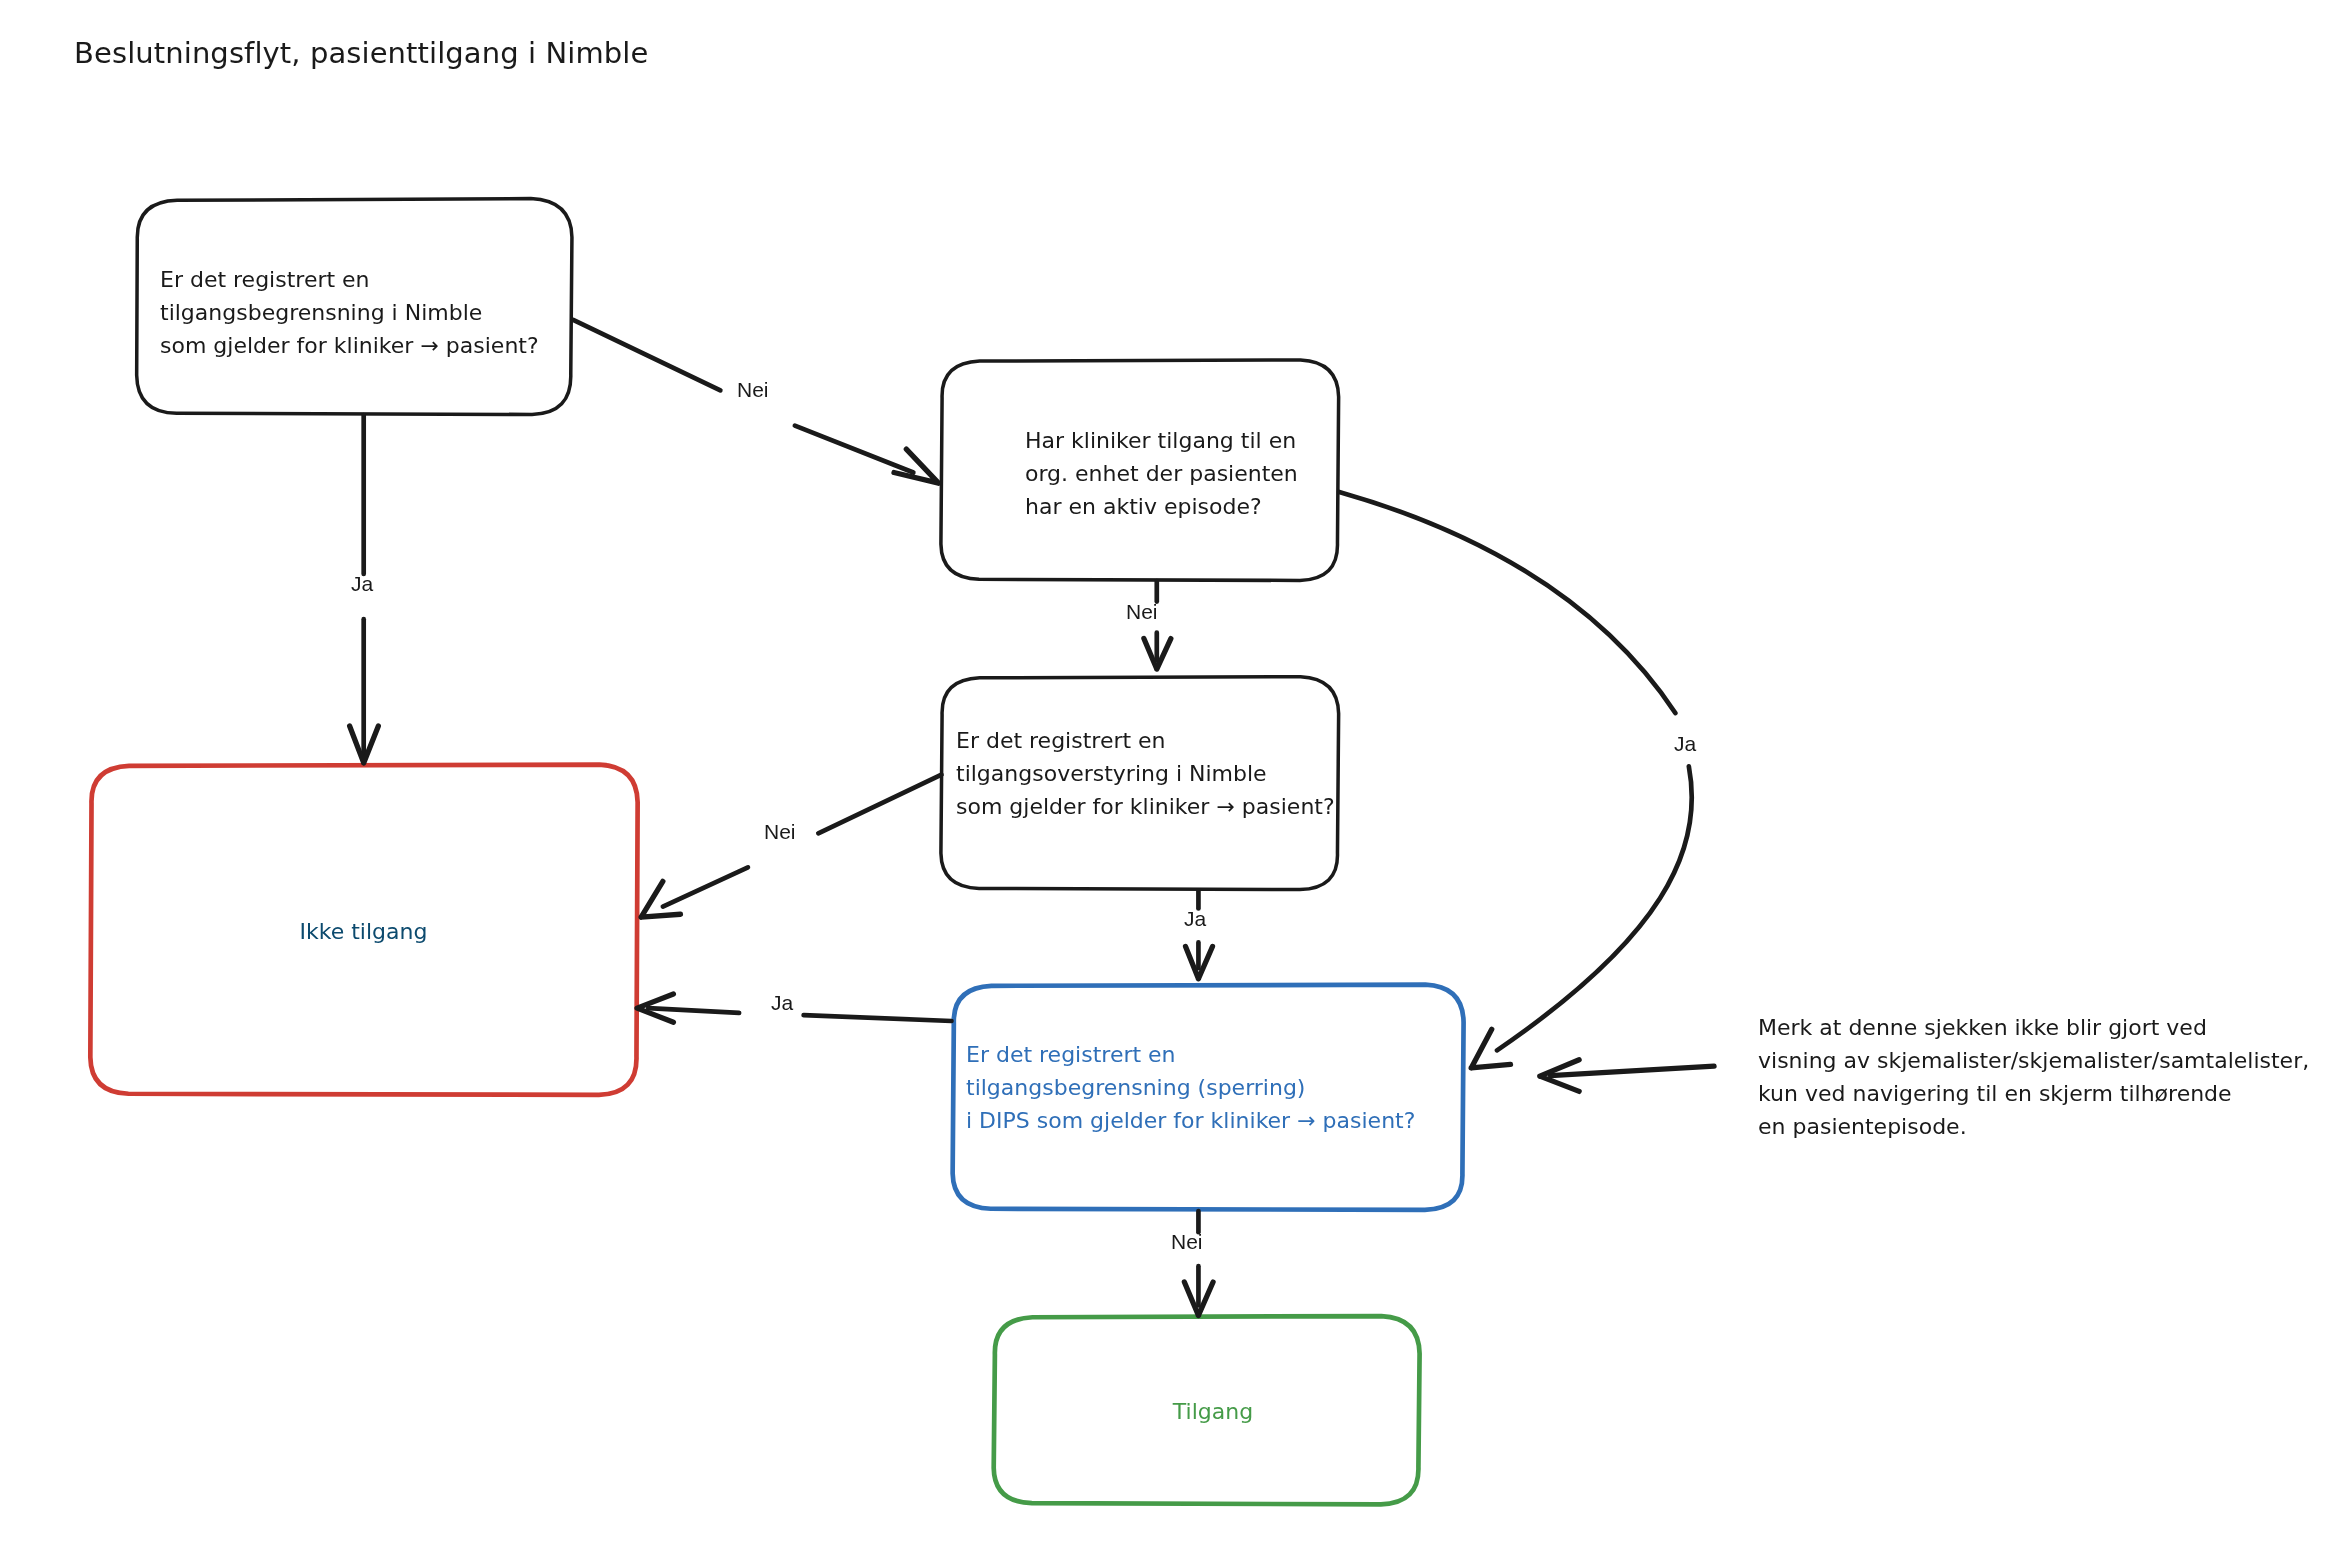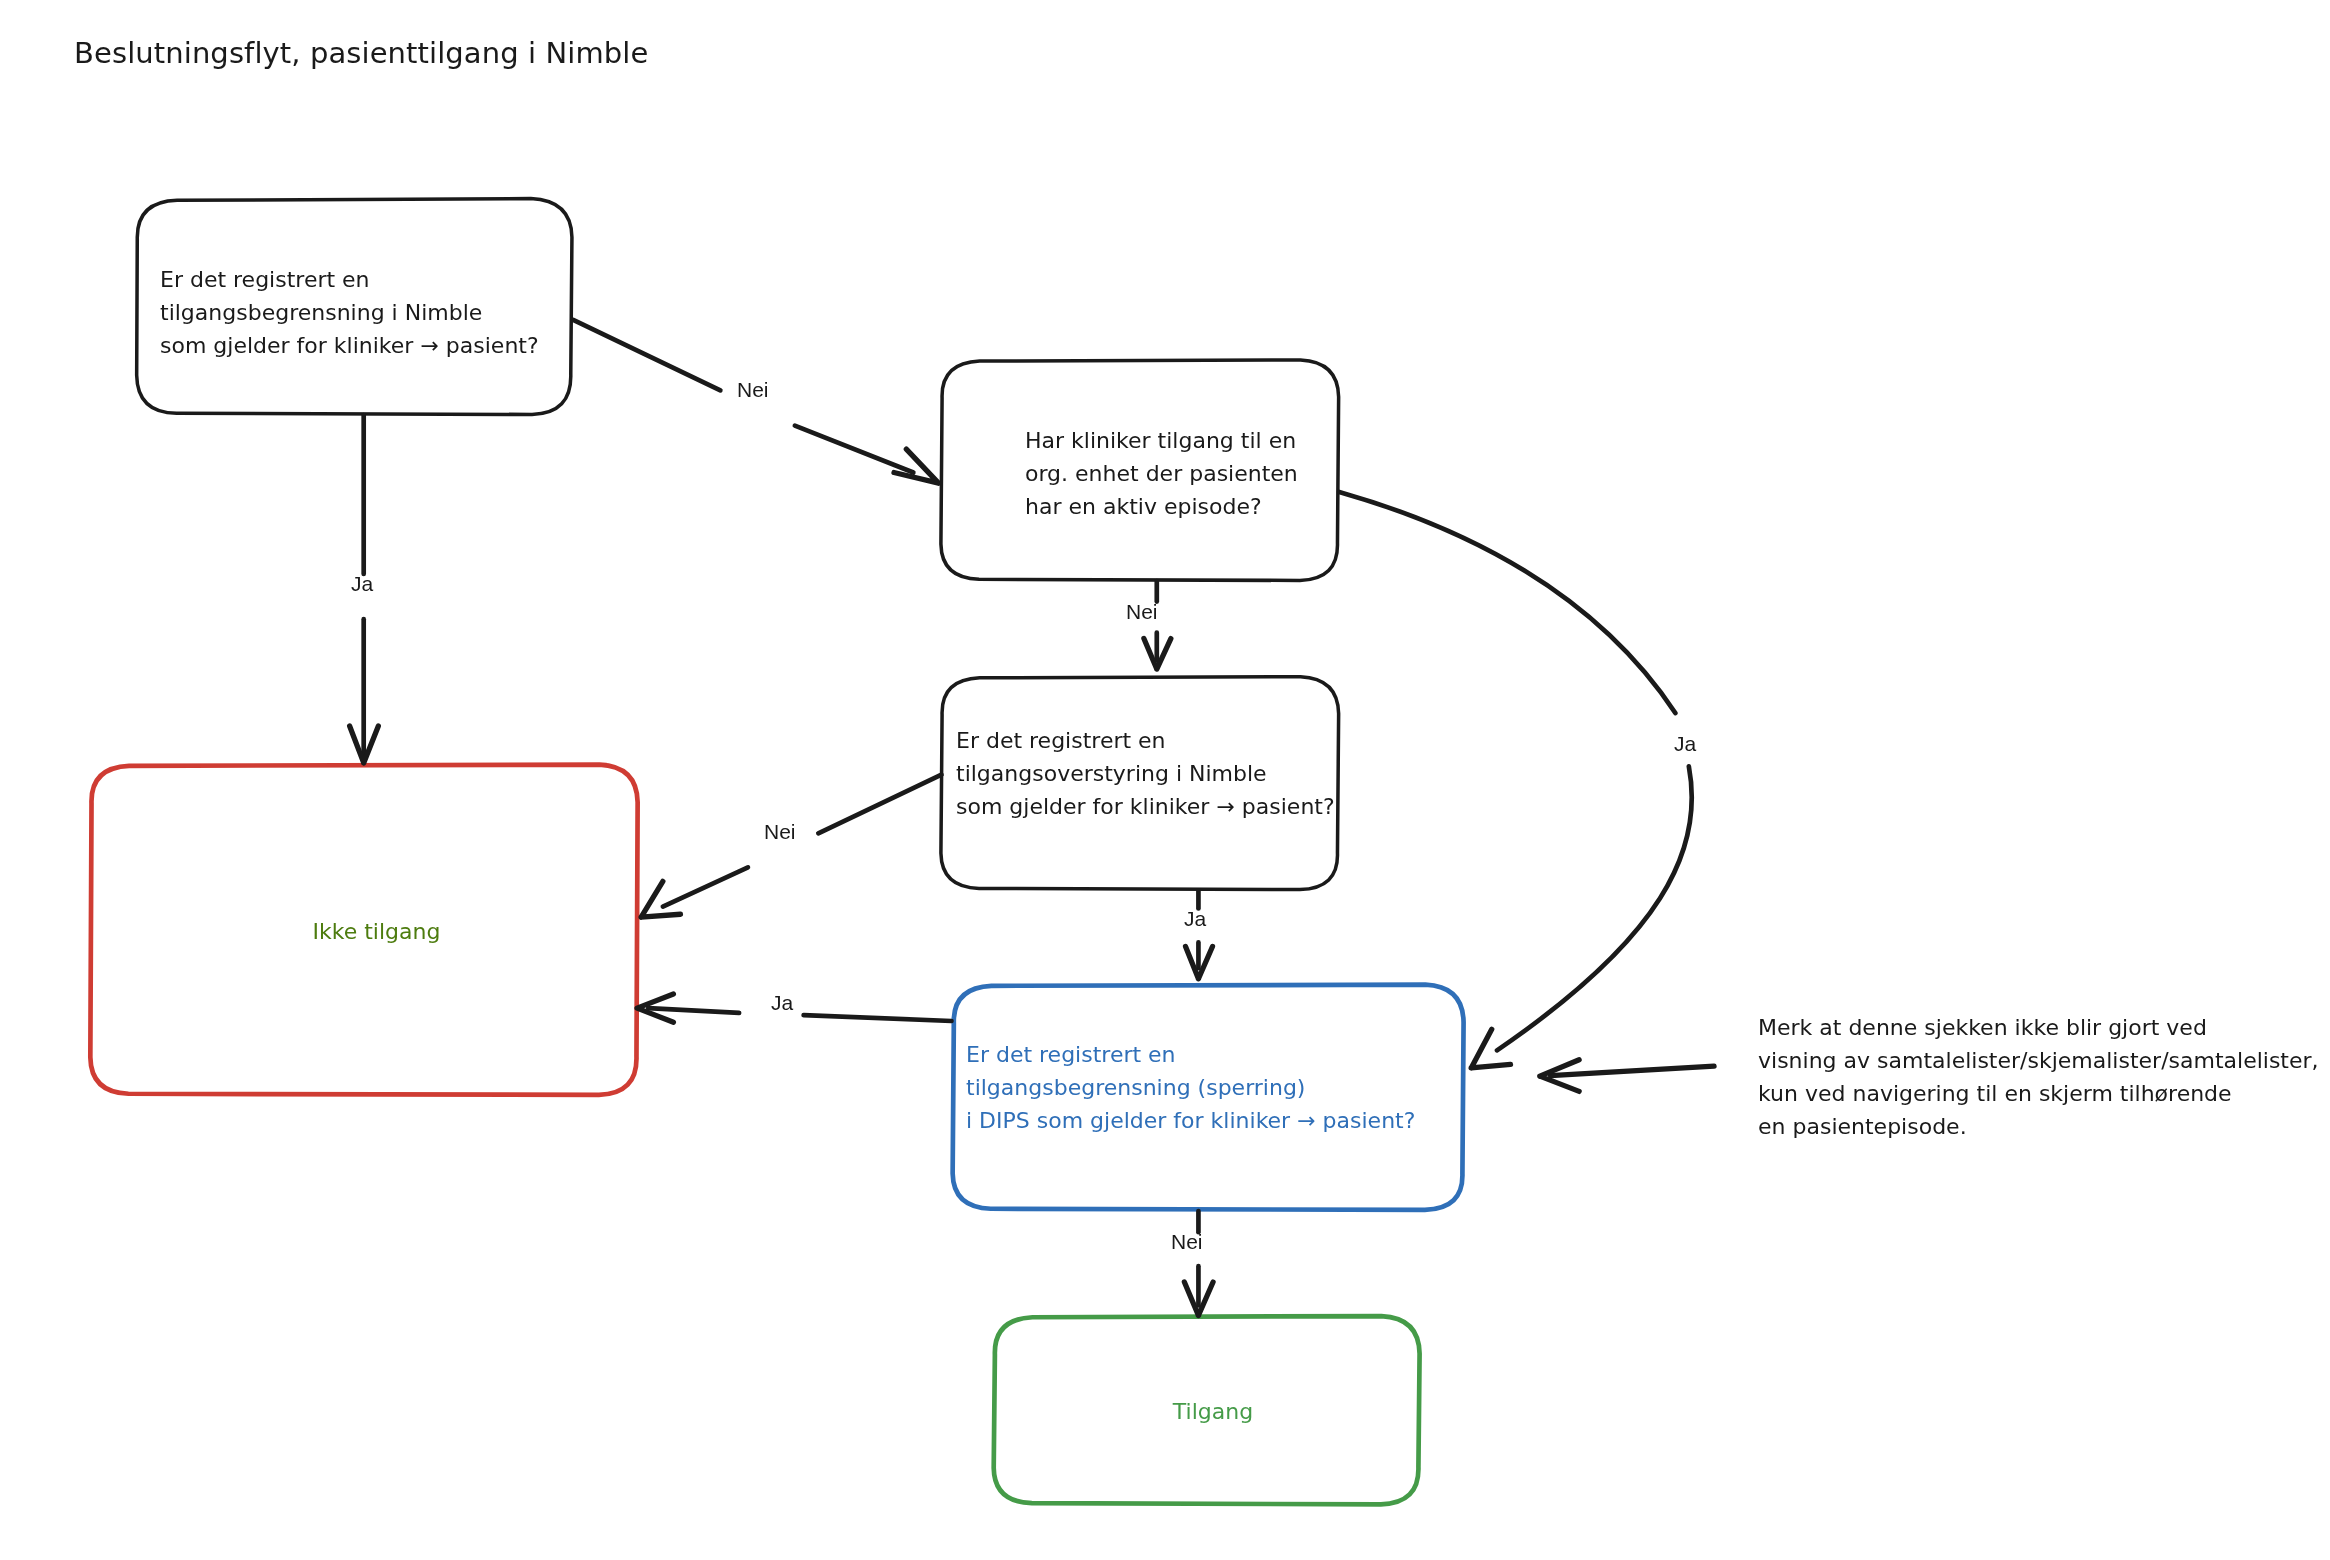--- a/index.html
+++ b/index.html
@@ -35,21 +35,21 @@
     font-size: 22px;
     line-height: 33px;
     color: #1a1a1a;
     white-space: pre;
     font-family: "DejaVu Sans", sans-serif;
   }
   .node-text.centered {
     text-align: center;
   }
   .node-text.blue  { color: #2f6fb8; }
-  .node-text.red   { color: #4d7c0f; padding-left: 13px; }
+  .node-text.red   { color: #0c4a6e; }
   .node-text.green { color: #459b48; }
   .edge-label {
     position: absolute;
     font-size: 21px;
     color: #1a1a1a;
     font-family: Liberation Sans, sans-serif;
     white-space: nowrap;
   }
   .note-text {
     position: absolute;
@@ -164,16 +164,16 @@
 
 <div class="edge-label" style="left:764px; top:820px;">Nei</div>
 
 <div class="edge-label" style="left:1184px; top:907px;">Ja</div>
 
 <div class="edge-label" style="left:771px; top:991px;">Ja</div>
 
 <div class="edge-label" style="left:1171px; top:1230px;">Nei</div>
 
 <div class="note-text" style="left:1758px; top:1011px;">Merk at denne sjekken ikke blir gjort ved
-visning av samtalelister/skjemalister/samtalelister,
+visning av skjemalister/skjemalister/samtalelister,
 kun ved navigering til en skjerm tilhørende
 en pasientepisode.</div>
 
 
 </body></html>

